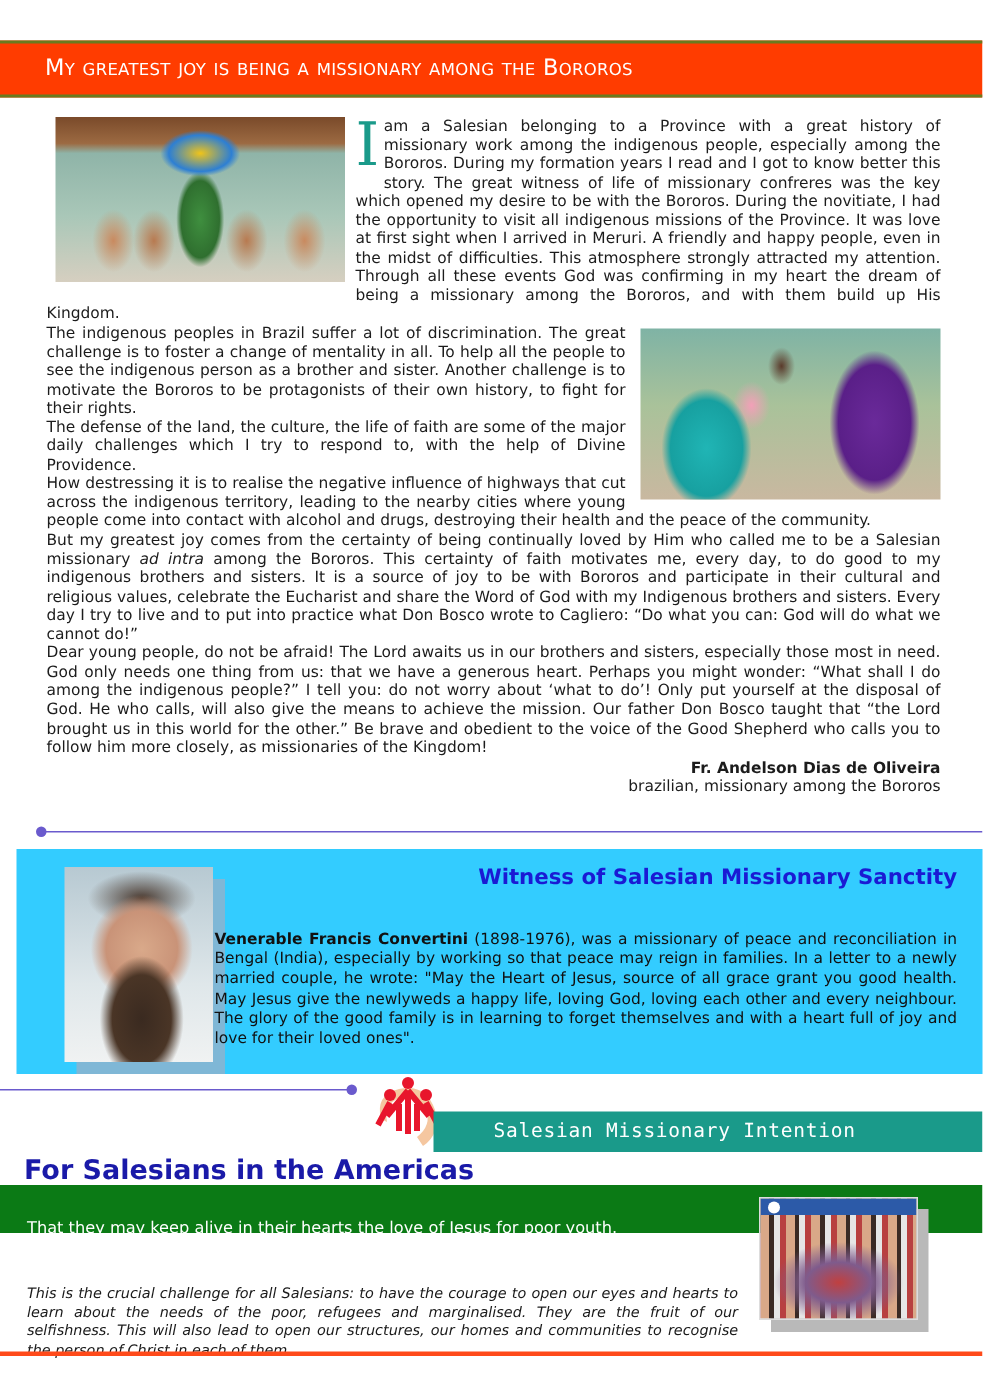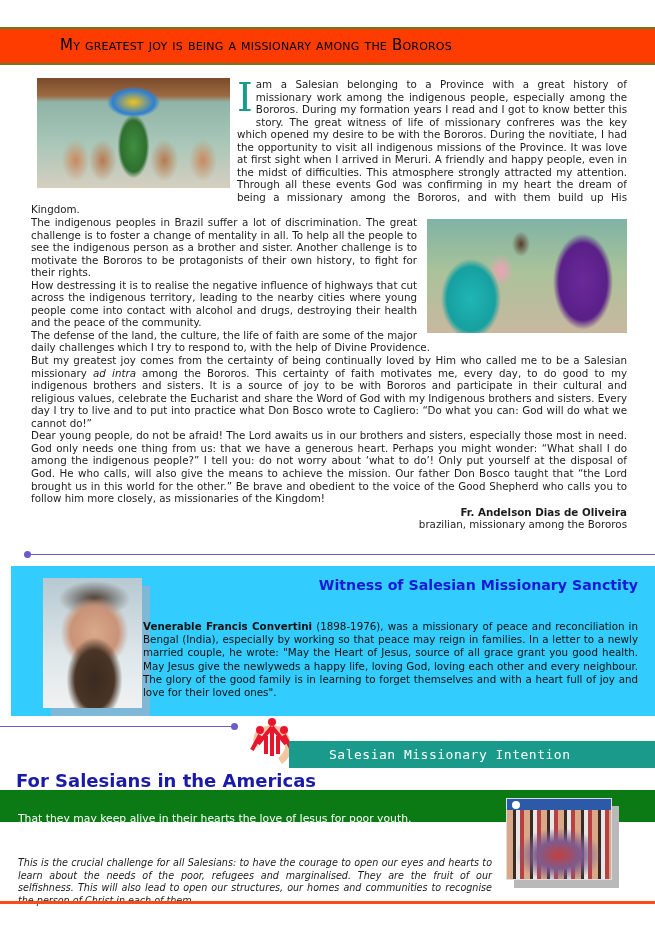--- a/index.html
+++ b/index.html
@@ -4,23 +4,23 @@
 <style>
   * { box-sizing: border-box; margin: 0; padding: 0; }
   html, body { width: 655px; height: 926px; background: #ffffff; overflow: hidden; }
   body { font-family: "DejaVu Sans", sans-serif; color: #1a1a1a; position: relative; }
 
   .header-bar {
     position: absolute; left: 0; top: 27px; width: 655px; height: 38px;
     background: #ff3c00; border-top: 2px solid #6b7a1e; border-bottom: 2px solid #6b7a1e;
   }
   .header-title {
-    position: absolute; left: 30px; top: 7px; color: #000000;
+    position: absolute; left: 30px; top: 7px; color: #ffffff;
     font-family: "DejaVu Sans", sans-serif; font-size: 15px; font-weight: normal;
-    font-variant: small-caps; letter-spacing: 0.2px; white-space: nowrap; margin-left: 30px;
+    font-variant: small-caps; letter-spacing: 0.2px; white-space: nowrap;
   }
 
   .article {
     position: absolute; left: 31px; top: 78px; width: 596px;
     font-size: 10.3px; line-height: 12.55px; text-align: justify; color: #1c1c1c;
   }
   .photo1 {
     float: left; width: 193px; height: 110px; margin: 0 7px 4px 6px;
     background:
       radial-gradient(ellipse 38px 22px at 50% 22%, #f0c419 0%, #2d7fd3 55%, transparent 70%),
@@ -139,22 +139,22 @@
 <div class="header-bar">
   <h1 class="header-title">My greatest joy is being a missionary among the Bororos</h1>
 </div>
 
 <div class="article">
   <div class="photo1" title="Priest with Bororo men in feather headdresses"></div>
   <span class="dropcap">I</span>
   <p>am a Salesian belonging to a Province with a great history of missionary work among the indigenous people, especially among the Bororos. During my formation years I read and I got to know better this story. The great witness of life of missionary confreres was the key which opened my desire to be with the Bororos. During the novitiate, I had the opportunity to visit all indigenous missions of the Province. It was love at first sight when I arrived in Meruri. A friendly and happy people, even in the midst of difficulties. This atmosphere strongly attracted my attention. Through all these events God was confirming in my heart the dream of being a missionary among the Bororos, and with them build up His Kingdom.</p>
   <div class="photo2" title="Priest in purple vestments distributing communion"></div>
   <p>The indigenous peoples in Brazil suffer a lot of discrimination. The great challenge is to foster a change of mentality in all. To help all the people to see the indigenous person as a brother and sister. Another challenge is to motivate the Bororos to be protagonists of their own history, to fight for their rights.</p>
+  <p>The defense of the land, the culture, the life of faith are some of the major daily challenges which I try to respond to, with the help of Divine Providence.</p>
   <p>How destressing it is to realise the negative influence of highways that cut across the indigenous territory, leading to the nearby cities where young people come into contact with alcohol and drugs, destroying their health and the peace of the community.</p>
-  <p>The defense of the land, the culture, the life of faith are some of the major daily challenges which I try to respond to, with the help of Divine Providence.</p>
   <p><span>But my greatest joy comes from the certainty of being continually loved by Him who called me to be a Salesian missionary </span><em>ad intra</em><span> among the Bororos. This certainty of faith motivates me, every day, to do good to my indigenous brothers and sisters. It is a source of joy to be with Bororos and participate in their cultural and religious values, celebrate the Eucharist and share the Word of God with my Indigenous brothers and sisters. Every day I try to live and to put into practice what Don Bosco wrote to Cagliero: “Do what you can: God will do what we cannot do!”</span></p>
   <p>Dear young people, do not be afraid! The Lord awaits us in our brothers and sisters, especially those most in need. God only needs one thing from us: that we have a generous heart. Perhaps you might wonder: “What shall I do among the indigenous people?” I tell you: do not worry about ‘what to do’! Only put yourself at the disposal of God. He who calls, will also give the means to achieve the mission. Our father Don Bosco taught that “the Lord brought us in this world for the other.” Be brave and obedient to the voice of the Good Shepherd who calls you to follow him more closely, as missionaries of the Kingdom!</p>
   <div class="signature">Fr. Andelson Dias de Oliveira</div>
   <div class="signature-role">brazilian, missionary among the Bororos</div>
 </div>
 
 <div class="divider1"></div>
 <div class="dot" style="left:24px; top:551px;"></div>
 
 <div class="witness-box">

